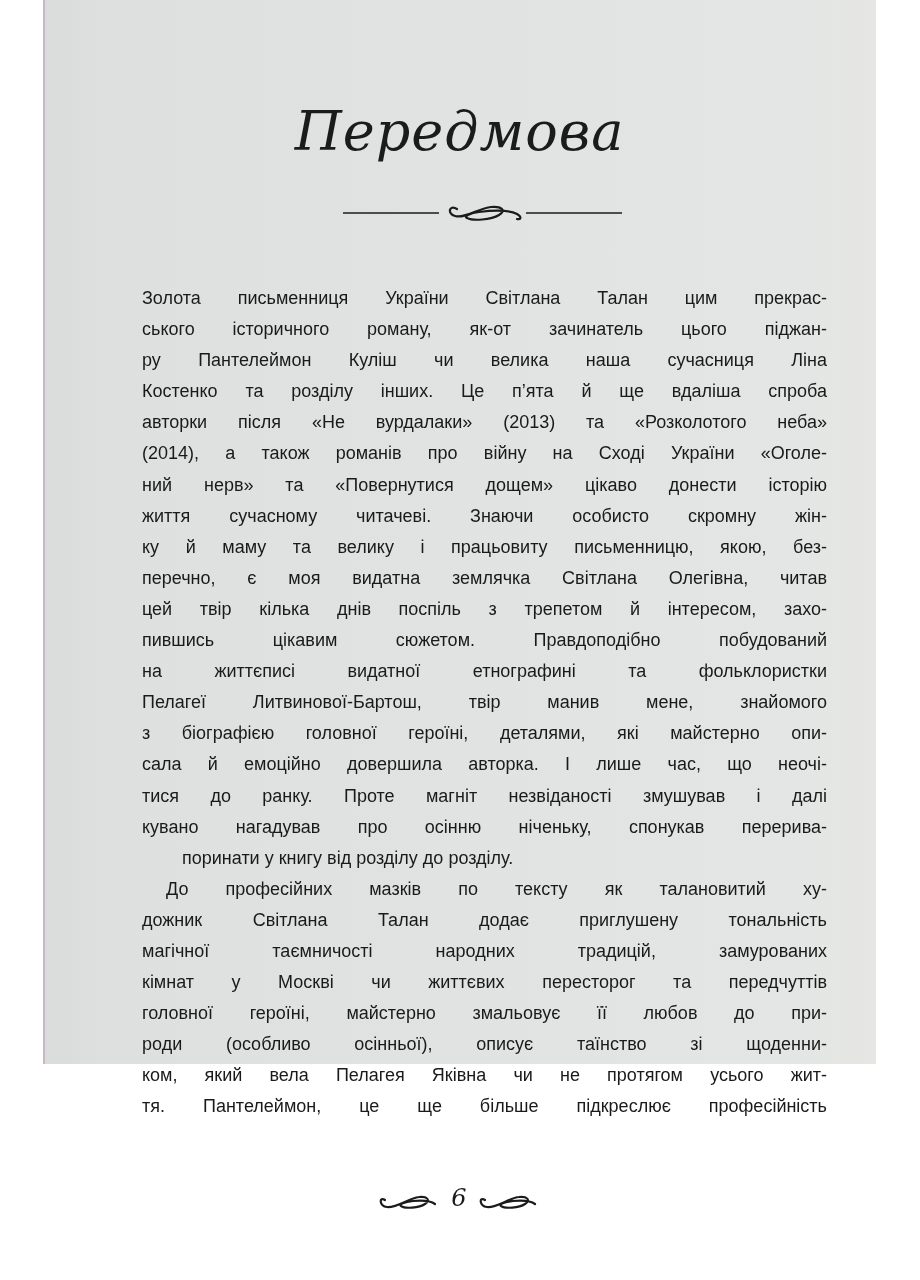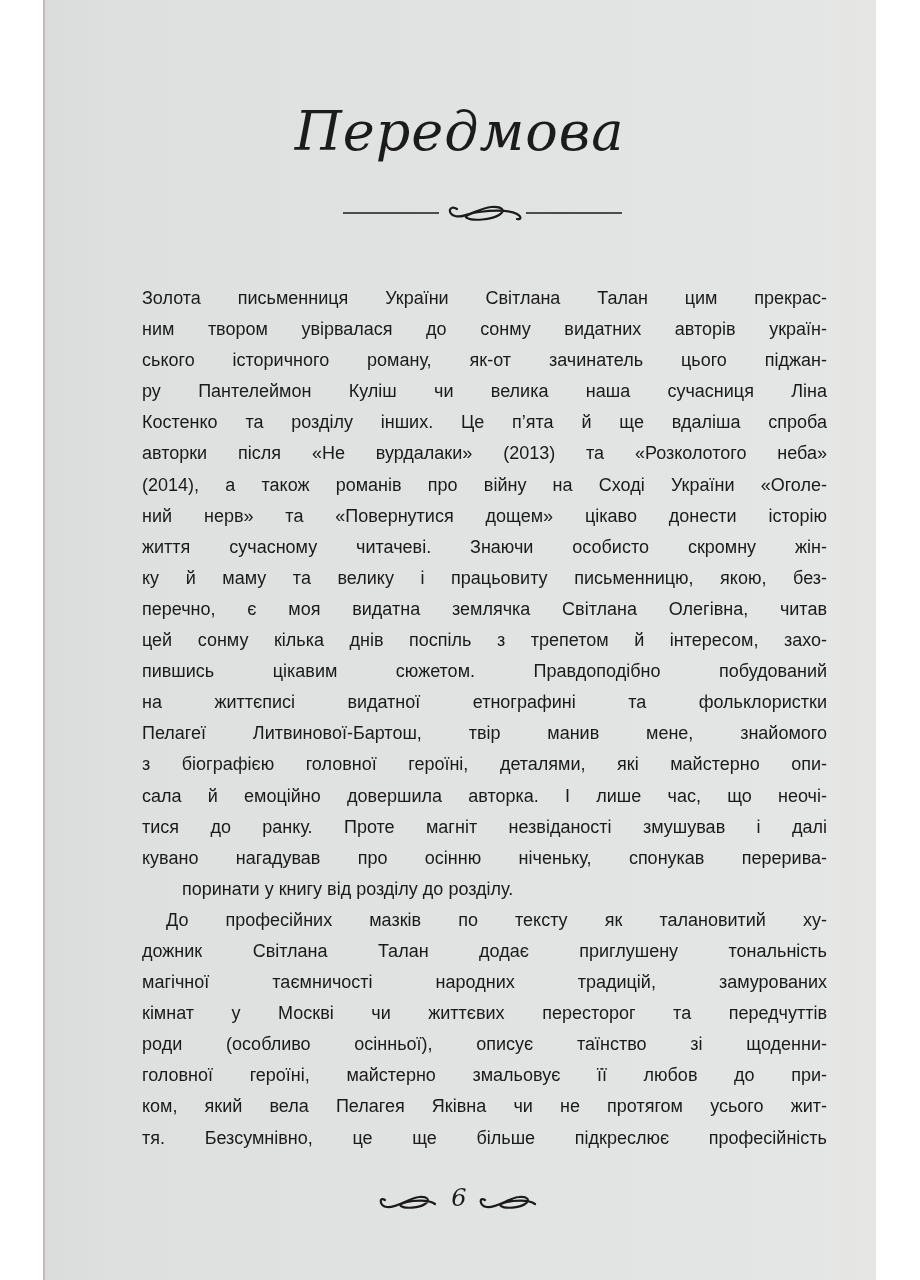--- a/index.html
+++ b/index.html
@@ -8,21 +8,21 @@
       width: 920px;
       height: 1280px;
       background: #ffffff;
       overflow: hidden;
     }
     .page {
       position: absolute;
       left: 43px;
       top: 0;
       width: 833px;
-      height: 1280px;
+      height: 1064px;
       background: linear-gradient(90deg, #d9dcdb 0%, #dee0df 8%, #e1e3e2 50%, #e4e6e5 92%, #e6e6e4 100%);
       box-shadow: inset 2px 0 0 #c9b8c4;
     }
     .title {
       position: absolute;
       left: 0;
       width: 833px;
       top: 100px;
       text-align: center;
       font-family: "DejaVu Serif", serif;
@@ -96,49 +96,48 @@
     <line x1="4" y1="15" x2="100" y2="15" stroke="#1b1b1b" stroke-width="1.6"></line>
     <line x1="187" y1="15" x2="283" y2="15" stroke="#1b1b1b" stroke-width="1.6"></line>
     <g>
       <path d="M118,11 C110,6 108,16 116,18 C126,21 140,10 152,9 C162,8 168,12 160,17 C152,22 134,23 128,20 C124,18 132,15 140,14 C156,12 170,12 178,16 C183,19 182,22 178,21" fill="none" stroke="#1b1b1b" stroke-width="2.2" stroke-linecap="round"></path>
     </g>
   </svg>
 
   <div class="body-text">
     <p>
       <span class="line">Золота письменниця України Світлана Талан цим прекрас-</span>
-      <span class="line">ним твором увірвалася до сонму видатних авторів україн-</span>
       <span class="line">ського історичного роману, як-от зачинатель цього піджан-</span>
       <span class="line">ру Пантелеймон Куліш чи велика наша сучасниця Ліна</span>
       <span class="line">Костенко та розділу інших. Це п’ята й ще вдаліша спроба</span>
       <span class="line">авторки після «Не вурдалаки» (2013) та «Розколотого неба»</span>
       <span class="line">(2014), а також романів про війну на Сході України «Оголе-</span>
       <span class="line">ний нерв» та «Повернутися дощем» цікаво донести історію</span>
       <span class="line">життя сучасному читачеві. Знаючи особисто скромну жін-</span>
       <span class="line">ку й маму та велику і працьовиту письменницю, якою, без-</span>
       <span class="line">перечно, є моя видатна землячка Світлана Олегівна, читав</span>
-      <span class="line">цей сонму кілька днів поспіль з трепетом й інтересом, захо-</span>
+      <span class="line">цей твір кілька днів поспіль з трепетом й інтересом, захо-</span>
       <span class="line">пившись цікавим сюжетом. Правдоподібно побудований</span>
       <span class="line">на життєписі видатної етнографині та фольклористки</span>
       <span class="line">Пелагеї Литвинової-Бартош, твір манив мене, знайомого</span>
       <span class="line">з біографією головної героїні, деталями, які майстерно опи-</span>
       <span class="line">сала й емоційно довершила авторка. І лише час, що неочі-</span>
       <span class="line">тися до ранку. Проте магніт незвіданості змушував і далі</span>
       <span class="line">кувано нагадував про осінню ніченьку, спонукав перерива-</span>
       <span class="line last">поринати у книгу від розділу до розділу.</span>
     </p>
     <p>
       <span class="line indent">До професійних мазків по тексту як талановитий ху-</span>
       <span class="line">дожник Світлана Талан додає приглушену тональність</span>
       <span class="line">магічної таємничості народних традицій, замурованих</span>
       <span class="line">кімнат у Москві чи життєвих пересторог та передчуттів</span>
+      <span class="line">головної героїні, майстерно змальовує її любов до при-</span>
       <span class="line">роди (особливо осінньої), описує таїнство зі щоденни-</span>
-      <span class="line">головної героїні, майстерно змальовує її любов до при-</span>
       <span class="line">ком, який вела Пелагея Яківна чи не протягом усього жит-</span>
-      <span class="line">тя. Безсумнівно, це ще більше підкреслює професійність</span>
+      <span class="line">тя. Пантелеймон, це ще більше підкреслює професійність</span>
     </p>
   </div>
 
   <div class="folio">
     <svg style="position:absolute;left:0;top:6px;" width="60" height="24" viewBox="0 0 60 24">
       <path d="M6,10 C0,6 0,16 8,17 C18,18 30,8 40,7 C48,6 52,10 46,14 C40,18 26,19 22,16 C19,14 26,12 34,11 C44,10 52,11 56,14" fill="none" stroke="#1b1b1b" stroke-width="2.2" stroke-linecap="round"></path>
     </svg>
     <div class="folio-number">6</div>
     <svg style="position:absolute;left:100px;top:6px;" width="60" height="24" viewBox="0 0 60 24">
       <path d="M6,10 C0,6 0,16 8,17 C18,18 30,8 40,7 C48,6 52,10 46,14 C40,18 26,19 22,16 C19,14 26,12 34,11 C44,10 52,11 56,14" fill="none" stroke="#1b1b1b" stroke-width="2.2" stroke-linecap="round"></path>

